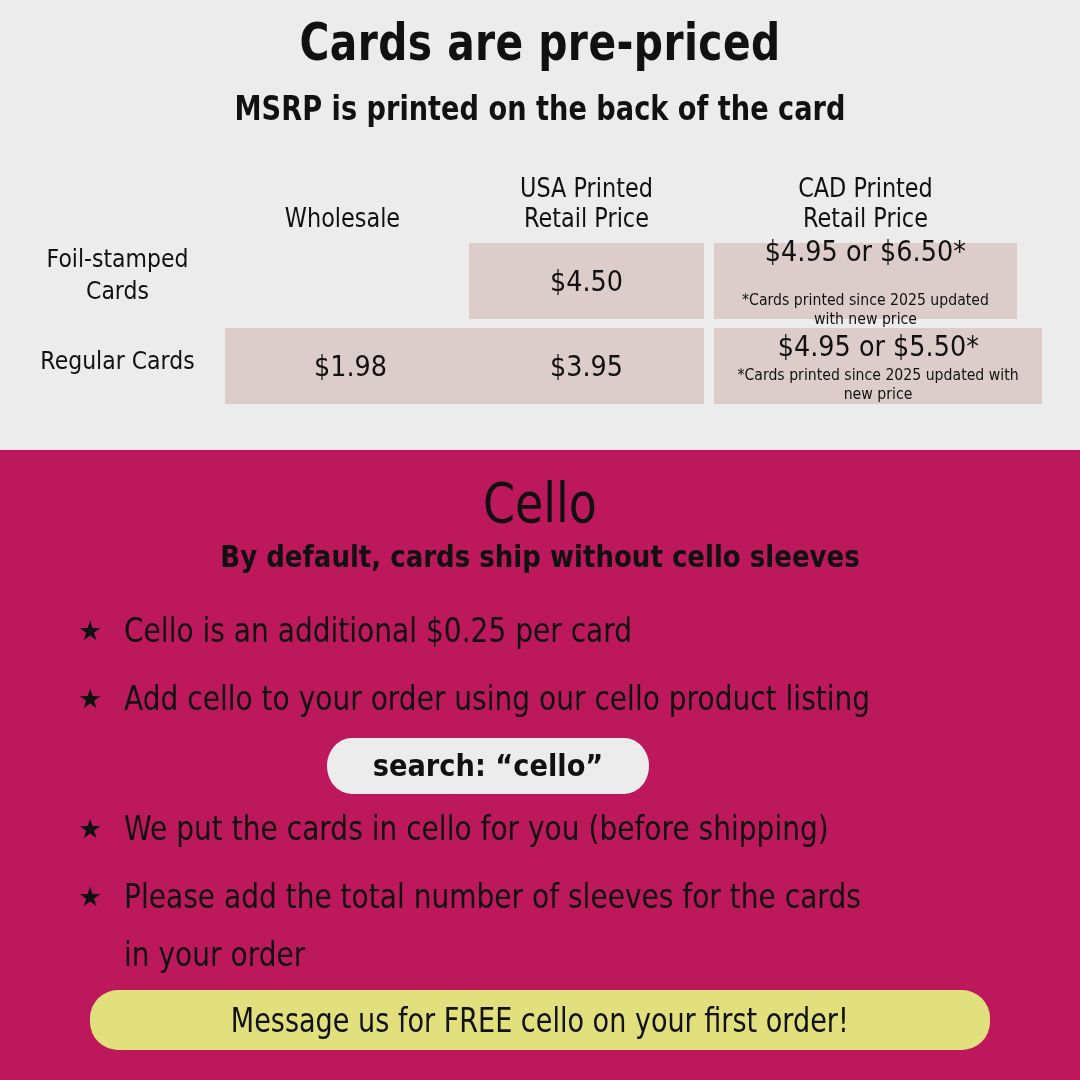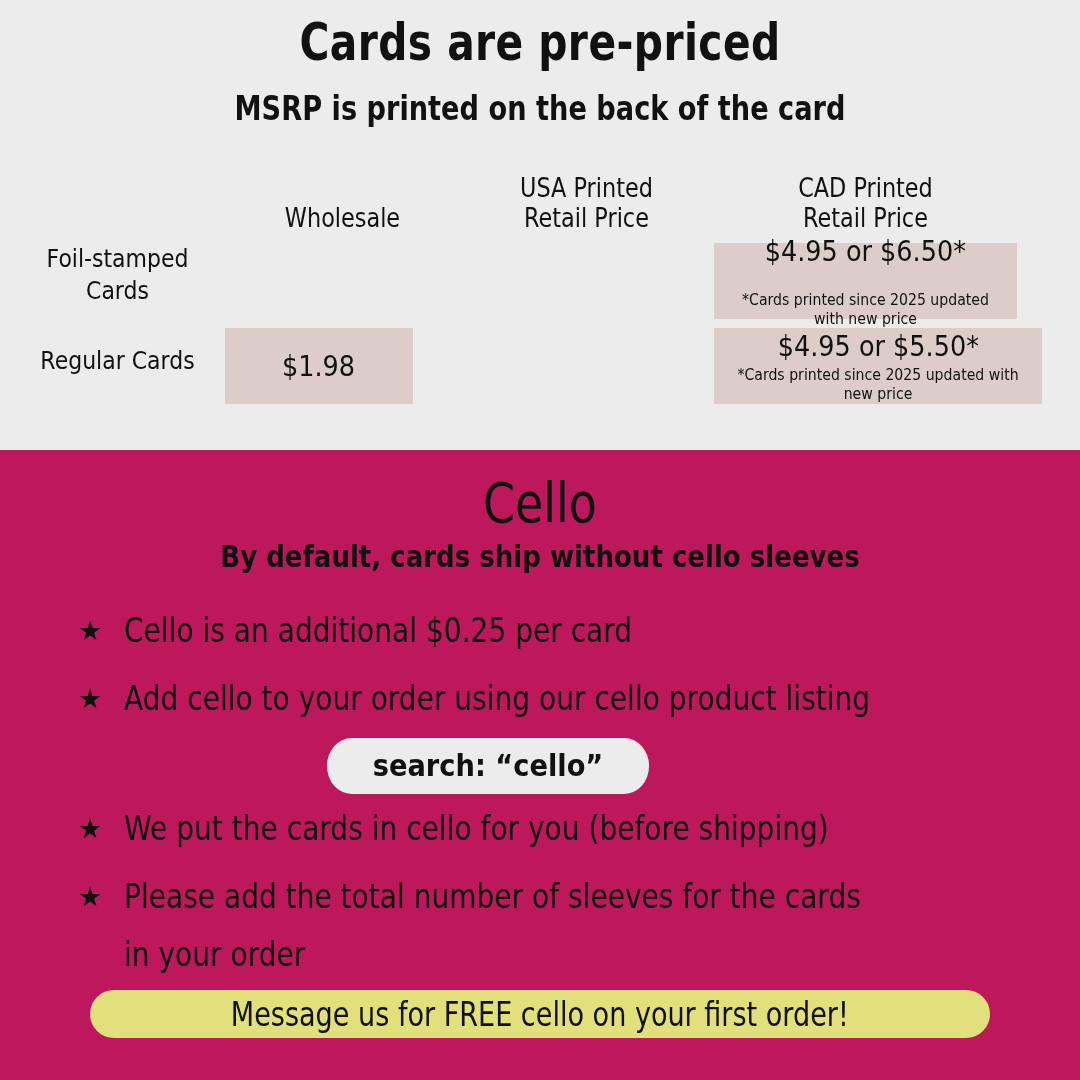--- a/index.html
+++ b/index.html
@@ -116,21 +116,21 @@
     color: #111;
     transform: scaleX(0.88);
     margin-top: 2px;
     max-width: 330px;
   }
 
   
   #cell-0-0 { left: 225px; top: 78px;  width: 235px; height: 76px; }
   #cell-0-1 { left: 469px; top: 78px;  width: 235px; height: 76px; }
   #cell-0-2 { left: 714px; top: 78px;  width: 303px; height: 76px; }
-  #cell-1-0 { left: 225px; top: 163px; width: 188px; height: 76px; }
+  #cell-1-0 { left: 225px; top: 163px; width: 251px; height: 76px; }
   #cell-1-1 { left: 469px; top: 163px; width: 235px; height: 76px; }
   #cell-1-2 { left: 714px; top: 163px; width: 328px; height: 76px; }
 
   
   #cello-section {
     position: absolute;
     left: 0; top: 450px;
     width: 1080px;
     height: 630px;
     background: #dccdca;
@@ -211,21 +211,21 @@
     color: #111;
     white-space: nowrap;
     transform: scaleX(0.88);
   }
 
   #cta-banner {
     position: absolute;
     left: 90px;
     top: 540px;
     width: 900px;
-    height: 48px;
+    height: 60px;
     background: #e2e07c;
     border-radius: 28px;
     display: flex;
     align-items: center;
     justify-content: center;
   }
   #cta-banner-text {
     font-size: 33px;
     font-family: "DejaVu Sans", sans-serif;
     font-weight: 400;
@@ -255,28 +255,34 @@
       <div>CAD Printed</div>
       <div>Retail Price</div>
     </div>
 
     <div class="row-label" id="row-label-0">
       <div>Foil-stamped</div>
       <div>Cards</div>
     </div>
     <div class="row-label" id="row-label-1">Regular Cards</div>
 
+    <div class="cell" id="cell-0-1" style="background: rgb(220, 205, 202);">
+      <div class="cell-main">$4.50</div>
+    </div>
     <div class="cell" id="cell-0-2" style="background: rgb(220, 205, 202); gap: 20px;">
       <div class="cell-main">$4.95 or $6.50*</div>
       <div class="cell-note">*Cards printed since 2025 updated with new price</div>
     </div>
 
     <div class="cell" id="cell-1-0" style="background: rgb(220, 205, 202);">
       <div class="cell-main">$1.98</div>
     </div>
+    <div class="cell" id="cell-1-1" style="background: rgb(220, 205, 202);">
+      <div class="cell-main">$3.95</div>
+    </div>
     <div class="cell" id="cell-1-2" style="background: rgb(220, 205, 202);">
       <div class="cell-main">$4.95 or $5.50*</div>
       <div class="cell-note">*Cards printed since 2025 updated with new price</div>
     </div>
 
   </div>
 </div>
 
 <div id="cello-section" style="background: #be185d;">
 

